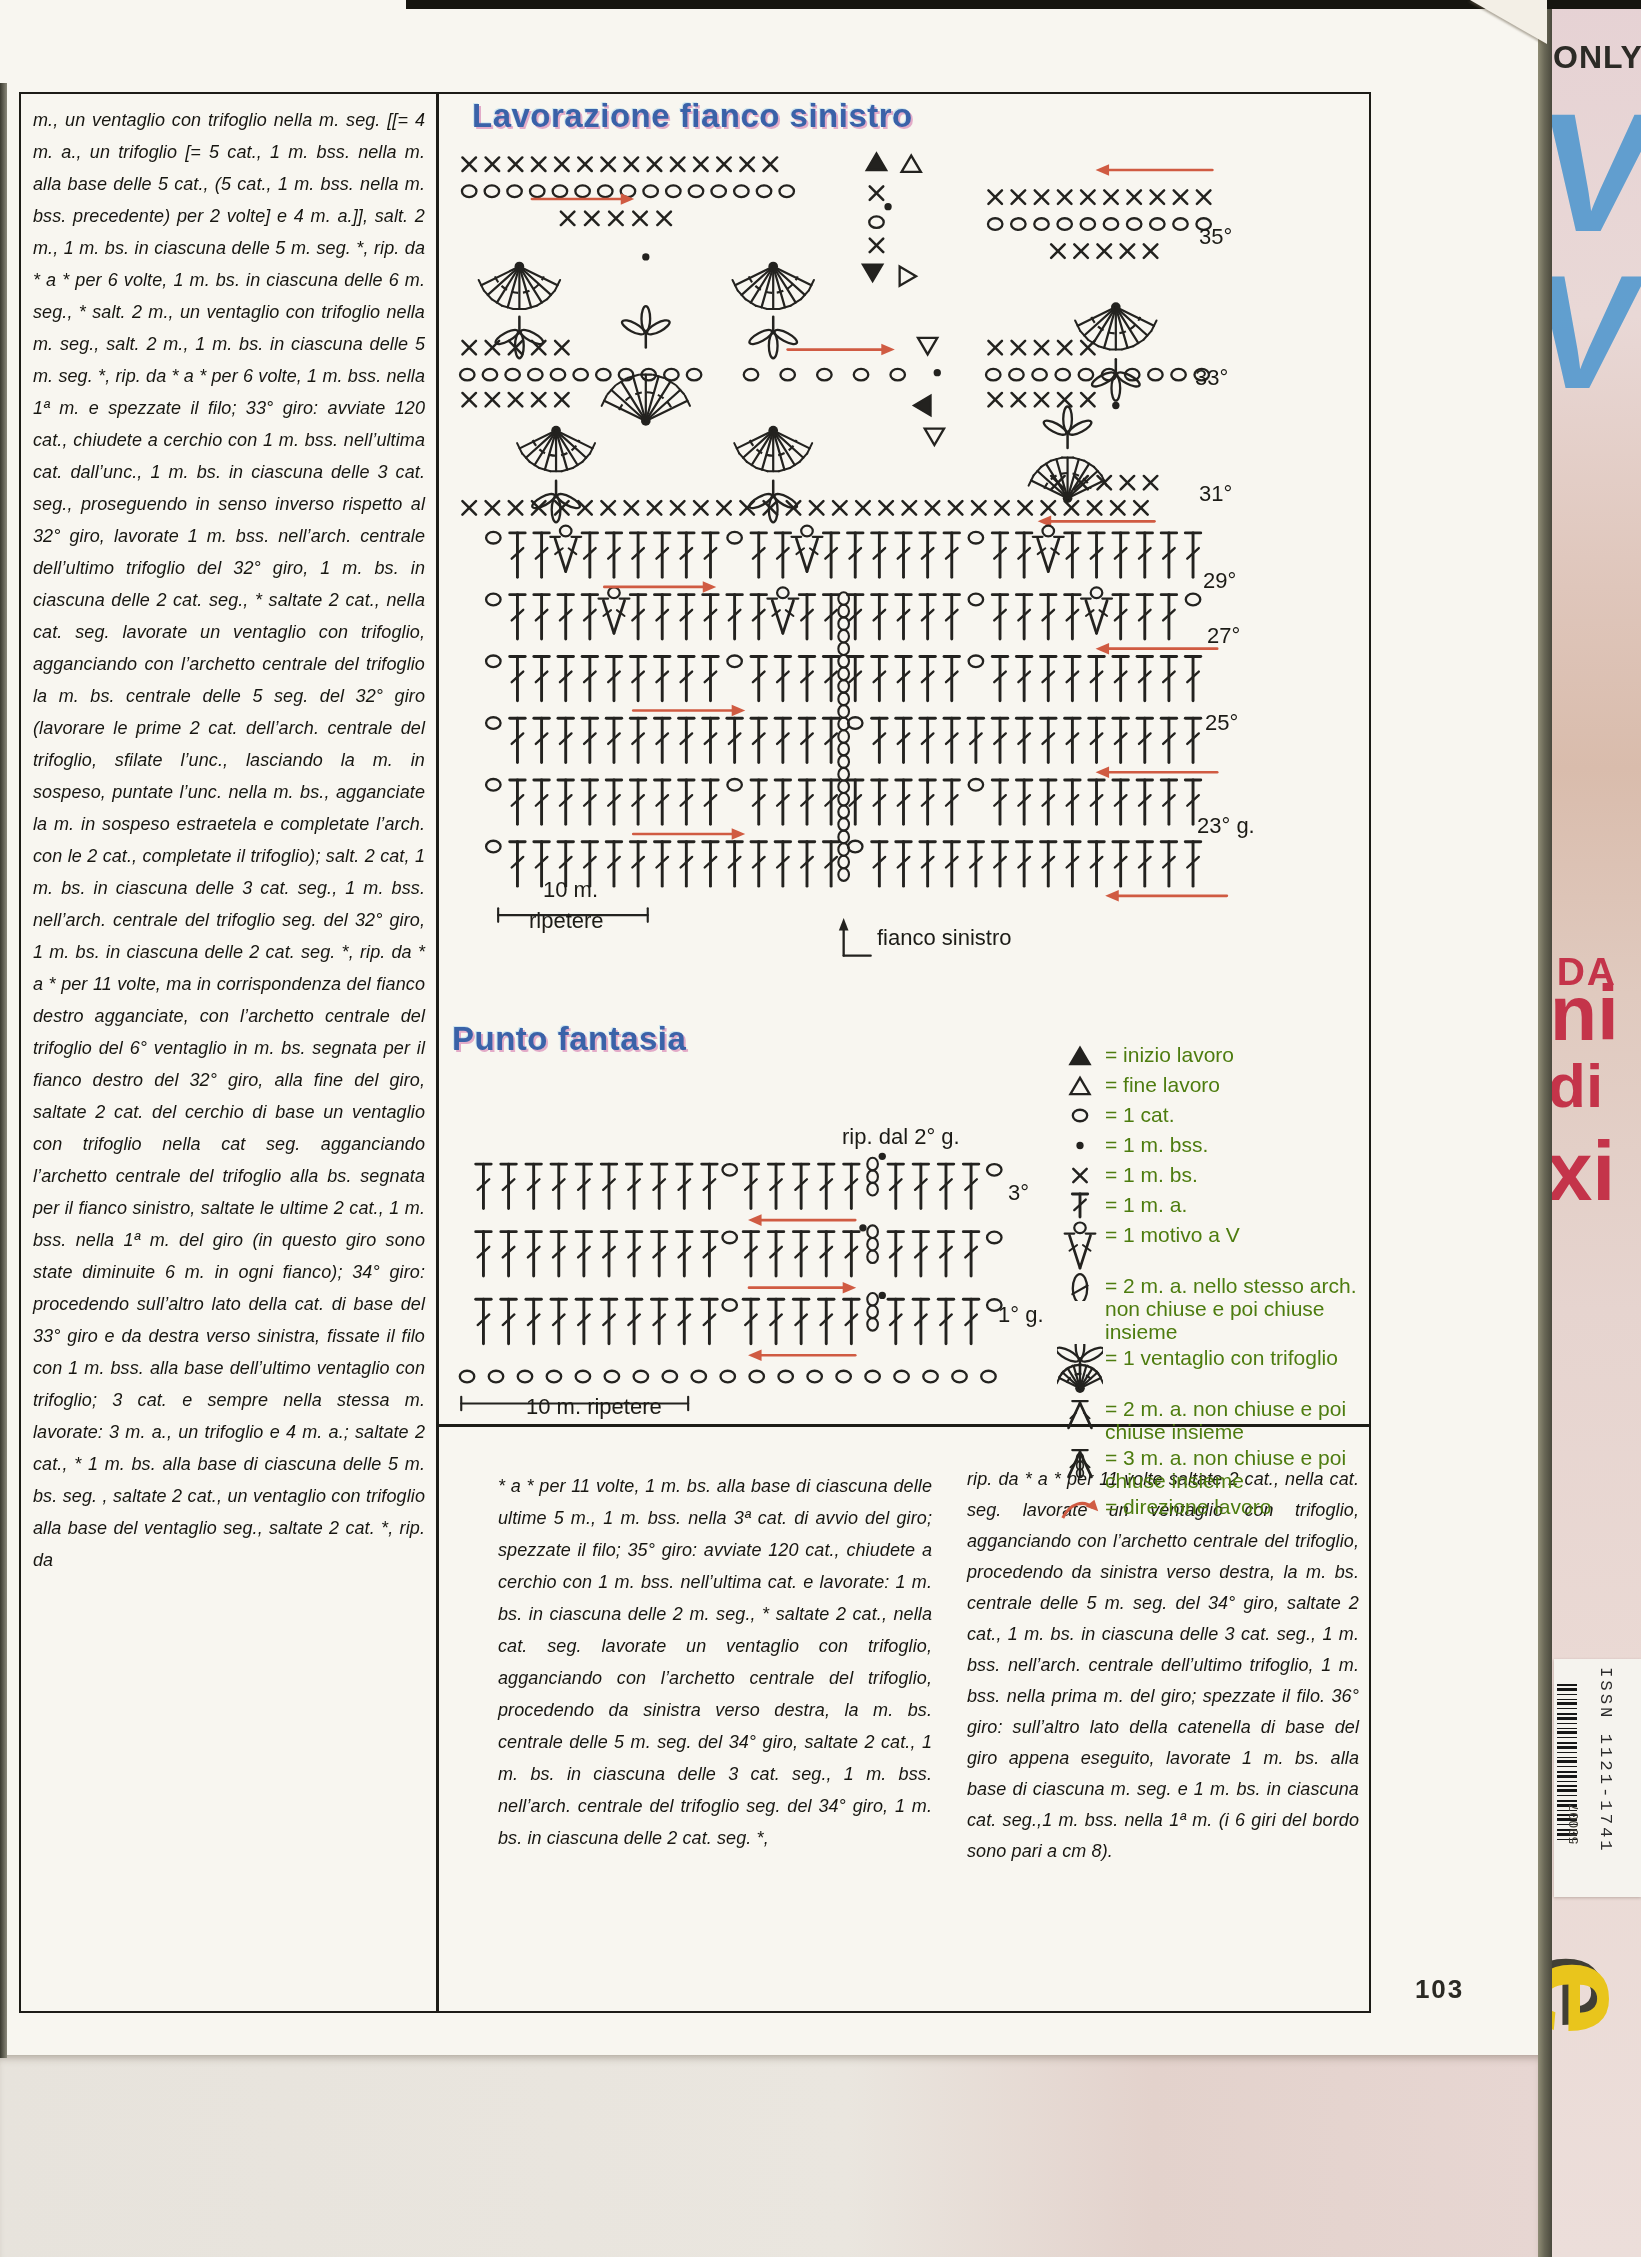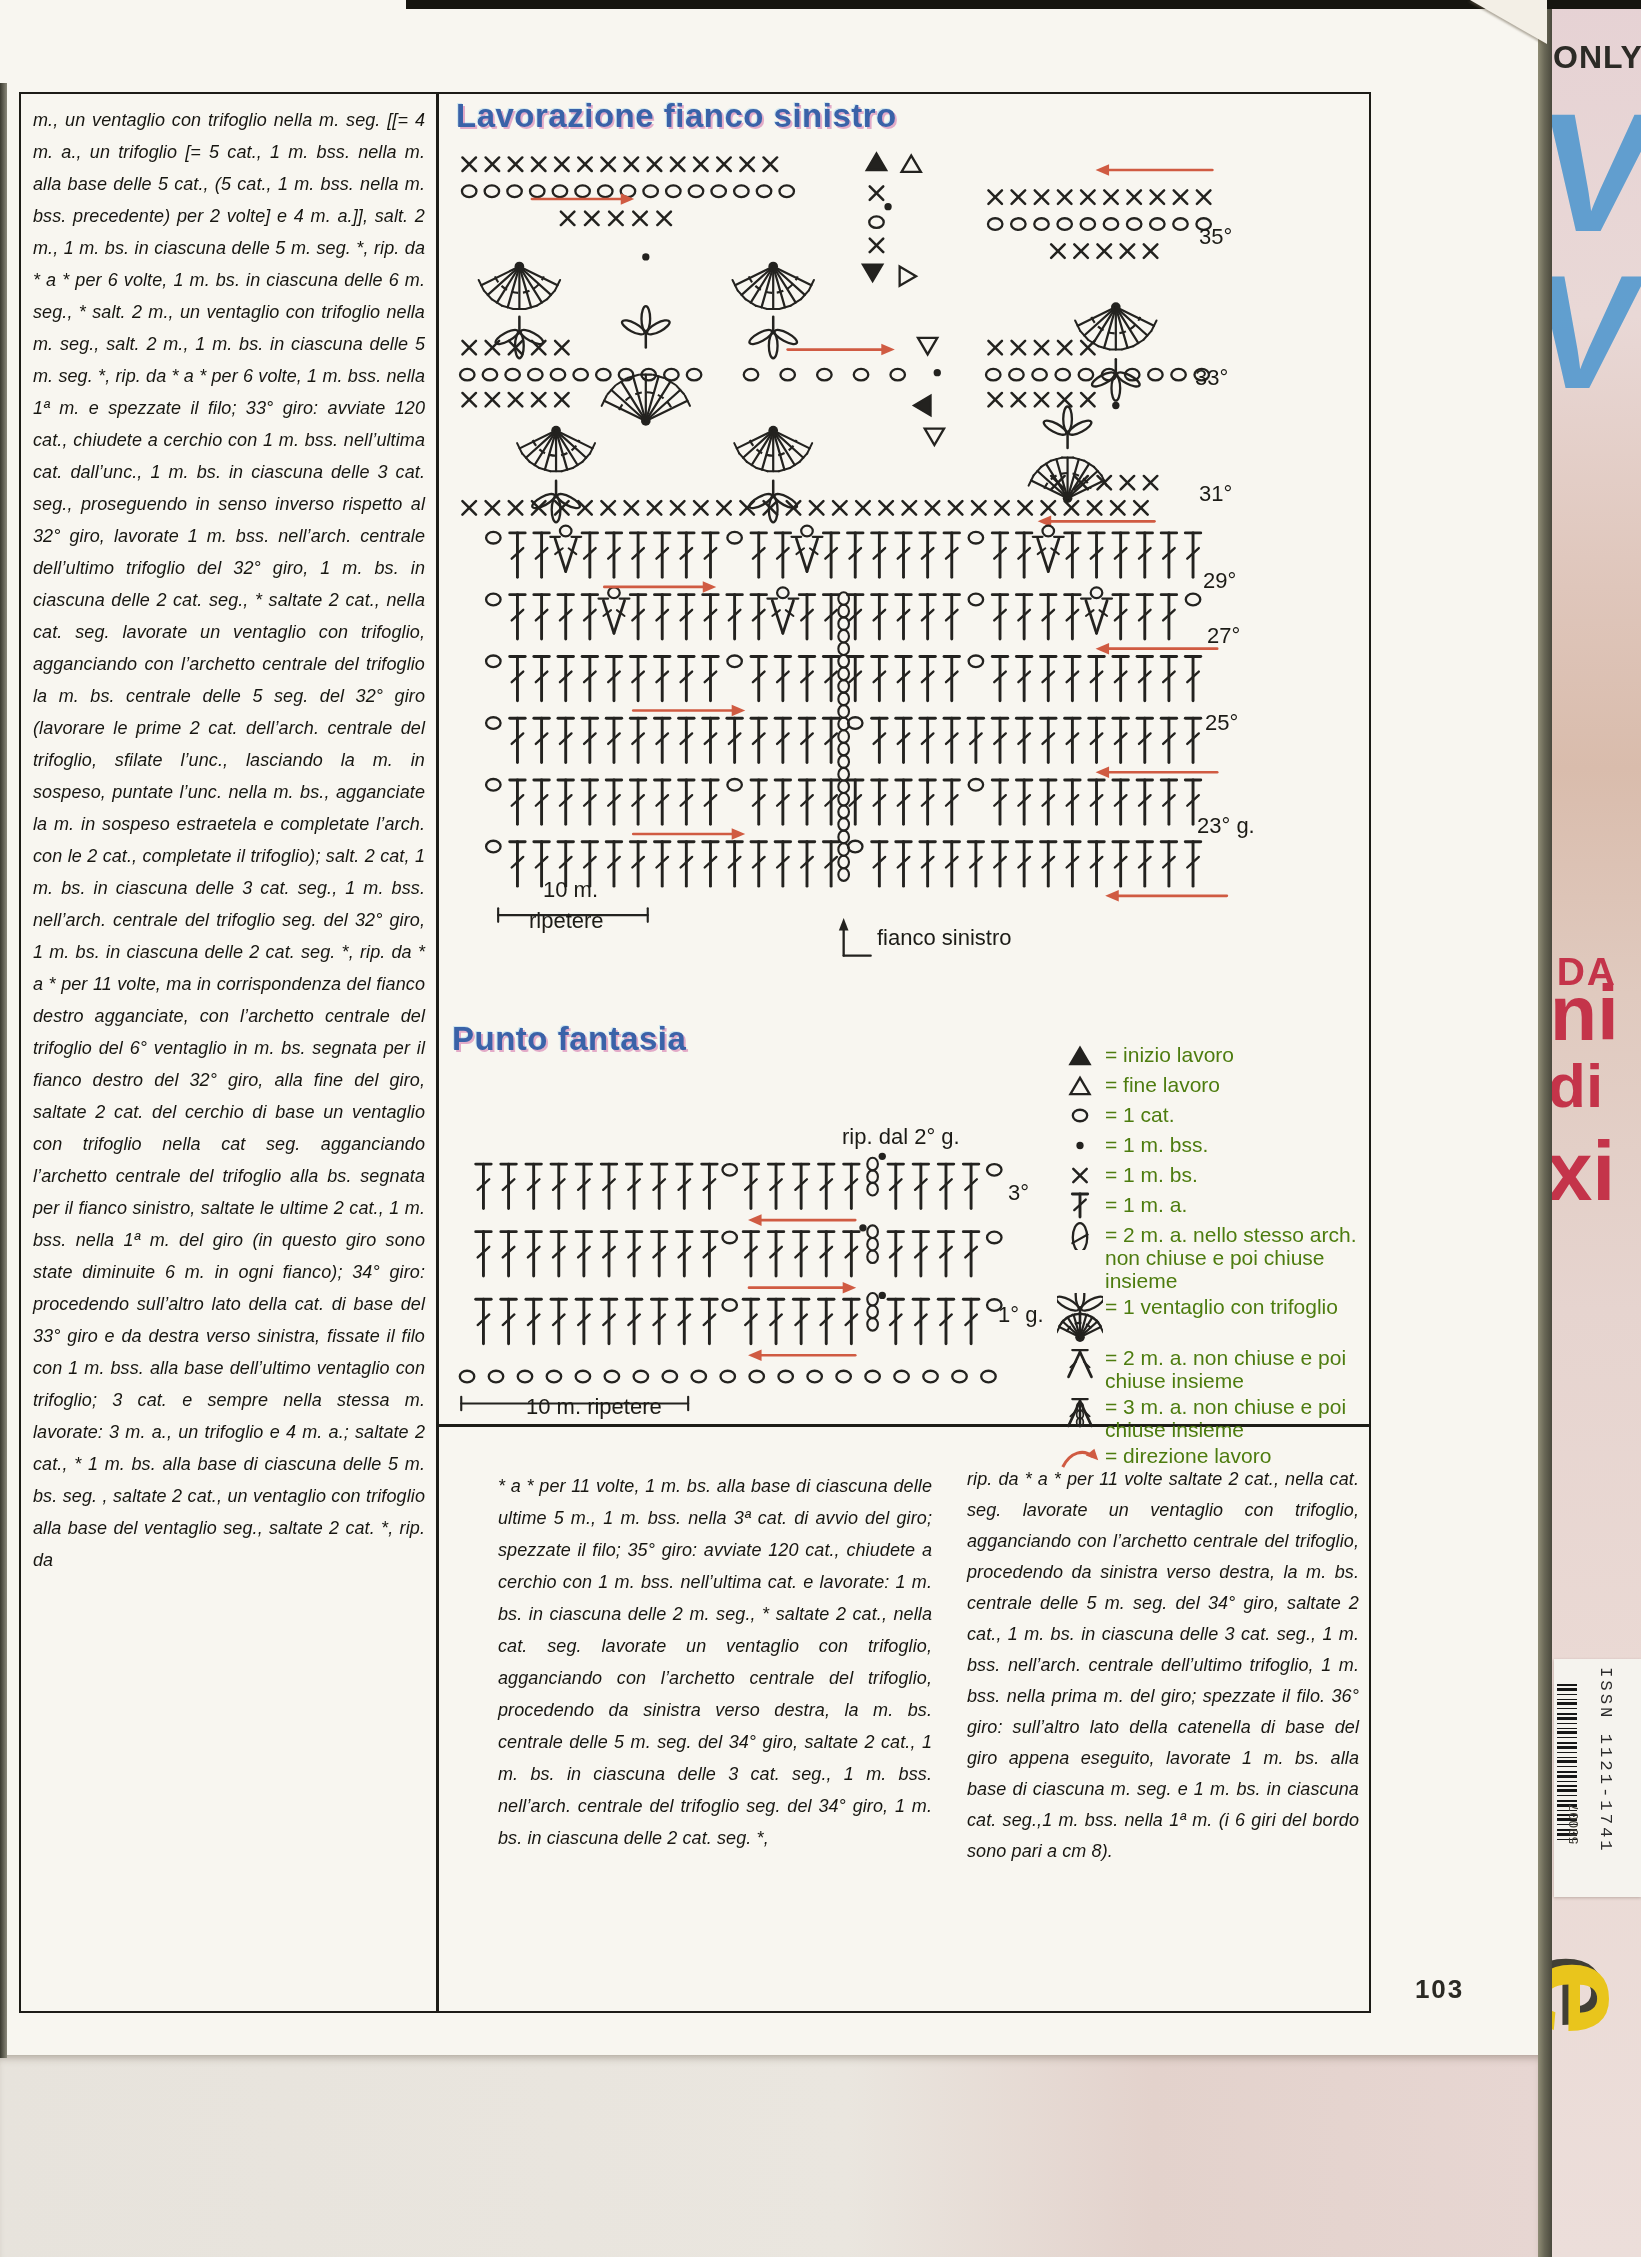--- a/index.html
+++ b/index.html
@@ -18,21 +18,21 @@
     border-top:44px solid #f3efe6;border-left:77px solid transparent;filter:drop-shadow(-1.9px 1.9px 1px rgba(100,90,70,.5));}
   .frame{position:absolute;left:19.3px;top:92px;width:1352px;height:1921px;border:2.9px solid #1d1c17;box-sizing:border-box;z-index:3;}
   .vdiv{position:absolute;left:436px;top:92px;width:2.9px;height:1921px;background:#1d1c17;z-index:3;}
   .hsep{position:absolute;left:438px;top:1424px;width:933px;height:2.9px;background:#1d1c17;z-index:3;}
   .coltext{position:absolute;z-index:4;font-size:18px;line-height:32px;color:#171611;text-align:justify;letter-spacing:0.1px;font-style:italic;}
   .c-left{left:33px;top:104px;width:392px;height:1896px;}
   .c-b1{left:498px;top:1470px;width:434px;height:533px;}
   .c-b2{left:967px;top:1464px;width:392px;height:546px;line-height:31px;}
   .title{position:absolute;z-index:4;font-size:33px;font-weight:bold;color:#3a62a8;letter-spacing:0.5px;
     text-shadow:1.9px 1.9px 0 rgba(205,95,160,.5),-1px -1px 0 rgba(130,200,235,.35);}
-  .t1{left:456px;top:97px;text-align:right;}
+  .t1{left:472px;top:97px;text-align:right;}
   .t2{left:452px;top:1020px;}
   .lbl{position:absolute;z-index:5;font-size:22px;color:#1c1b16;white-space:nowrap;}
   svg.chart{position:absolute;z-index:4;}
   #chart1{left:440px;top:143px;}
   #chart2{left:440px;top:1106px;}
   .legend{position:absolute;left:1055px;top:1041px;width:314px;z-index:4;}
   .legend-item{display:flex;align-items:flex-start;margin-bottom:1px;}
   .legend-icon{flex:0 0 50px;display:flex;justify-content:center;}
   .legend-text{flex:1;font-size:21px;line-height:23px;color:#4d7c0f;padding-top:1.9px;}
   .pageno{position:absolute;left:1415px;top:1974px;z-index:4;font-size:26px;font-weight:bold;color:#2b2a24;letter-spacing:1.9px;}
@@ -1372,20 +1372,34 @@
           <svg width="46" height="29" viewBox="0 0 48 30">
             <line x1="16" y1="3" x2="32" y2="3" stroke="#23221f" stroke-width="3" stroke-linecap="round"></line>
             <line x1="24" y1="3" x2="24" y2="27" stroke="#23221f" stroke-width="3" stroke-linecap="round"></line>
             <line x1="18" y1="19.8" x2="30" y2="8.8" stroke="#23221f" stroke-width="2.4" stroke-linecap="round"></line>
           </svg>
         </span>
         <span class="legend-text">= 1 m. a.</span>
       </div>
       <div class="legend-item">
         <span class="legend-icon">
+          <svg width="46" height="50" viewBox="0 0 48 52">
+            <ellipse cx="24" cy="7" rx="6" ry="5.5" fill="none" stroke="#23221f" stroke-width="2.3"></ellipse>
+            <line x1="24" y1="49" x2="13" y2="15" stroke="#23221f" stroke-width="2.8" stroke-linecap="round"></line>
+            <line x1="24" y1="49" x2="35" y2="15" stroke="#23221f" stroke-width="2.8" stroke-linecap="round"></line>
+            <line x1="8" y1="13" x2="18" y2="13" stroke="#23221f" stroke-width="2.3" stroke-linecap="round"></line>
+            <line x1="30" y1="13" x2="40" y2="13" stroke="#23221f" stroke-width="2.3" stroke-linecap="round"></line>
+            <line x1="13" y1="31" x2="21" y2="25" stroke="#23221f" stroke-width="2" stroke-linecap="round"></line>
+            <line x1="27" y1="25" x2="35" y2="31" stroke="#23221f" stroke-width="2" stroke-linecap="round"></line>
+          </svg>
+        </span>
+        <span class="legend-text">= 1 motivo a V</span>
+      </div>
+      <div class="legend-item">
+        <span class="legend-icon">
           <svg width="46" height="29" viewBox="0 0 48 30">
             <ellipse cx="24" cy="17" rx="7.5" ry="15" fill="none" stroke="#23221f" stroke-width="2.4"></ellipse>
             <line x1="16" y1="23" x2="32" y2="14" stroke="#23221f" stroke-width="2.2" stroke-linecap="round"></line>
           </svg>
         </span>
         <span class="legend-text">= 2 m. a. nello stesso arch. non chiuse e poi chiuse insieme</span>
       </div>
       <div class="legend-item">
         <span class="legend-icon">
           <svg width="46" height="50" viewBox="0 0 48 52">

